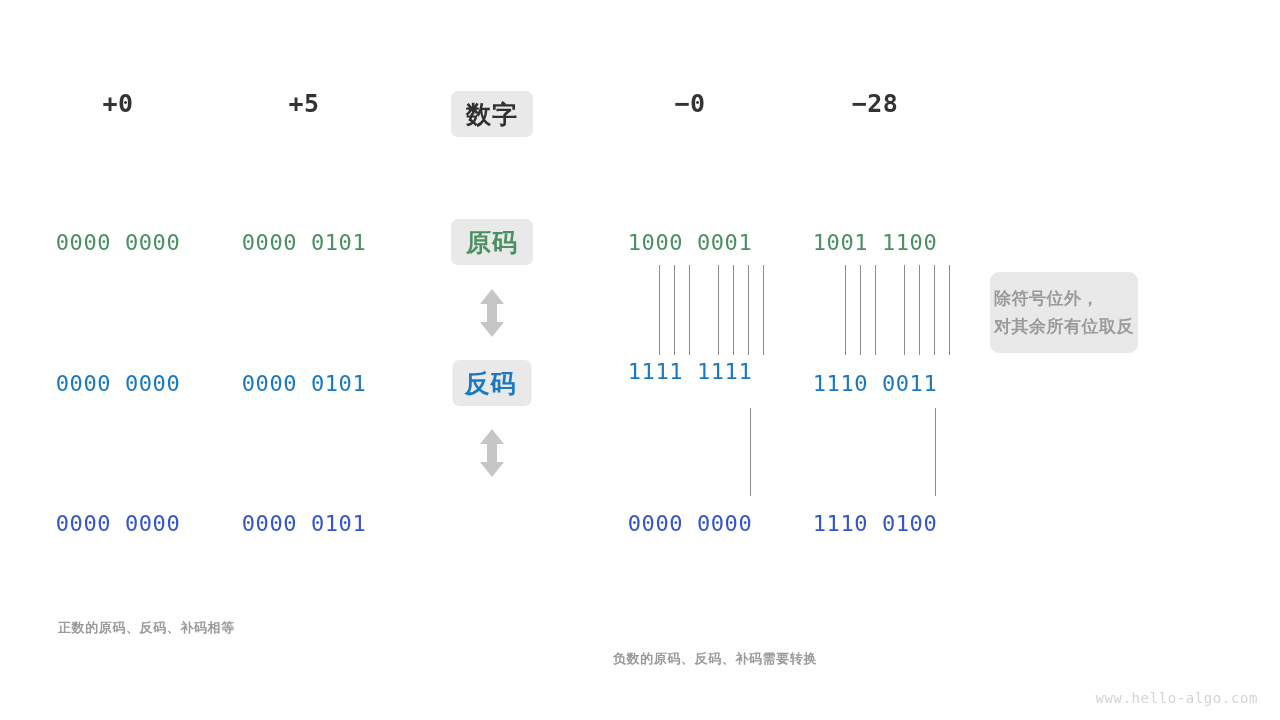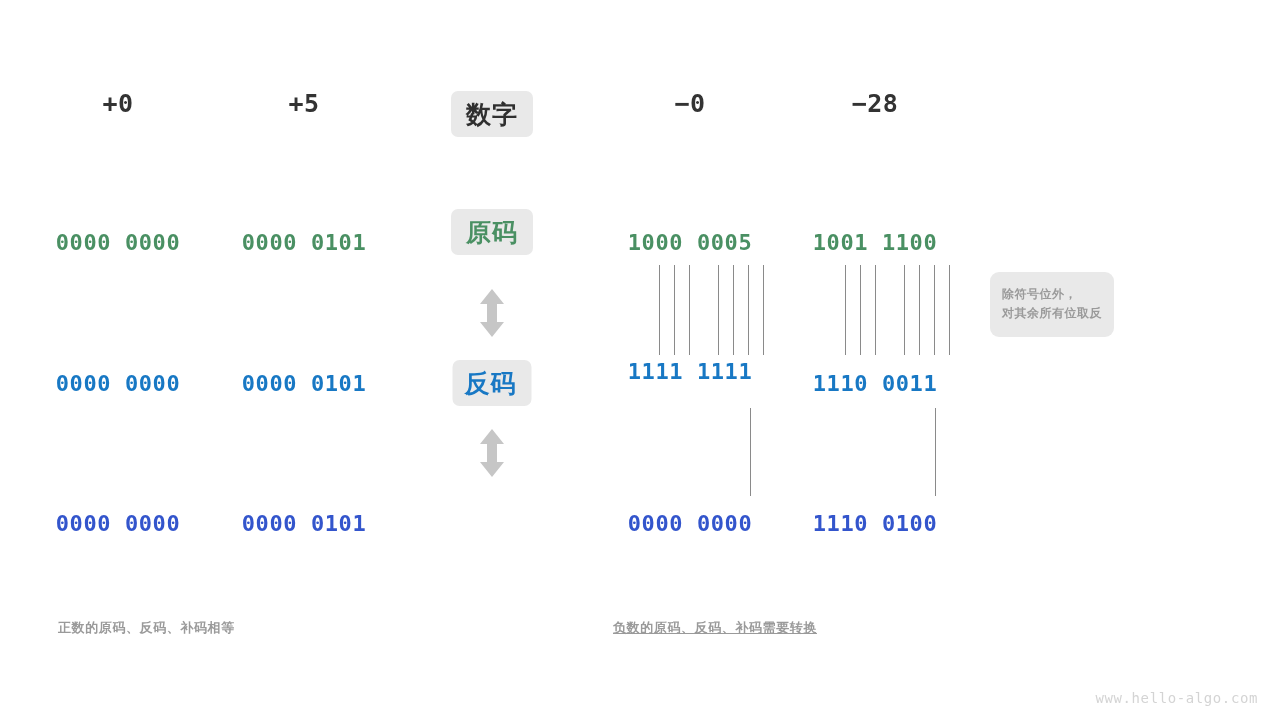--- a/index.html
+++ b/index.html
@@ -36,21 +36,21 @@
     font-size: 25px;
     font-weight: bold;
     color: #333333;
     letter-spacing: 0.5px;
   }
 
   
   .binary {
     font-family: "DejaVu Sans Mono", "Liberation Mono", monospace;
     font-size: 22px;
-    font-weight: bold;
+    font-weight: normal;
     letter-spacing: 0.6px;
   }
   .binary.green  { color: #4a9063; }
   .binary.blue   { color: #1878c4; }
   .binary.indigo { color: #3355cc; }
 
   
   .pill {
     position: absolute;
     transform: translate(-50%, -50%);
@@ -83,24 +83,24 @@
     width: 1px;
     background: #8a8a8a;
   }
 
   
   .note {
     position: absolute;
     background: #e9e9e9;
     border-radius: 9px;
     color: #9a9a9a;
-    font-size: 12px;
+    font-size: 17px;
     font-weight: bold;
     line-height: 1.62;
-    padding: 13px 12px;
+    padding: 13px 4px;
     letter-spacing: 0.5px;
     white-space: nowrap;
   }
   .note .mono-one {
     font-family: "DejaVu Sans Mono", "Liberation Mono", monospace;
     font-weight: bold;
   }
 
   
   .caption {
@@ -135,23 +135,23 @@
   <div class="pill dark" style="left:492px; top:114px;">数字</div>
 
   <div class="cell num-label" style="left:690px; top:103px;">−0</div>
 
   <div class="cell num-label" style="left:875px; top:103px;text-align:right;">−28</div>
 
   <div class="cell binary green" style="left:118px; top:242px;">0000 0000</div>
 
   <div class="cell binary green" style="left:304px; top:242px;">0000 0101</div>
 
-  <div class="pill green" style="left:492px; top:232px;">原码</div>
-
-  <div class="cell binary green" style="left:690px; top:242px;">1000 0005</div>
+  <div class="pill green" style="left:492px; top:242px;">原码</div>
+
+  <div class="cell binary green" style="left:690px; top:242px;">1000 0001</div>
 
   <div class="cell binary green" style="left:875px; top:242px;">1001 1100</div>
 
   <div class="conn" style="left:659px;  top:265px; height:90px;"></div>
   <div class="conn" style="left:674px;  top:265px; height:90px;"></div>
   <div class="conn" style="left:689px;  top:265px; height:90px;"></div>
   <div class="conn" style="left:718px;  top:265px; height:90px;"></div>
   <div class="conn" style="left:733px;  top:265px; height:90px;"></div>
   <div class="conn" style="left:748px;  top:265px; height:90px;"></div>
   <div class="conn" style="left:763px;  top:265px; height:90px;"></div>
@@ -199,17 +199,17 @@
   <div class="cell binary indigo" style="left:875px; top:523px;">1110 0100</div>
 
   <div class="note" style="left:990px; top:272px;">
     <div>除符号位外，</div>
     <div>对其余所有位取反</div>
   </div>
 
 
   <div class="caption" style="left:58px; top:619px;">正数的原码、反码、补码相等</div>
 
-  <div class="caption" style="left:613px; top:619px;text-decoration:underline;">负数的原码、反码、补码需要转换</div>
+  <div class="caption" style="left:613px; top:650px;">负数的原码、反码、补码需要转换</div>
 
   <div class="watermark">www.hello-algo.com</div>
 
 </div>
 
 </body></html>

